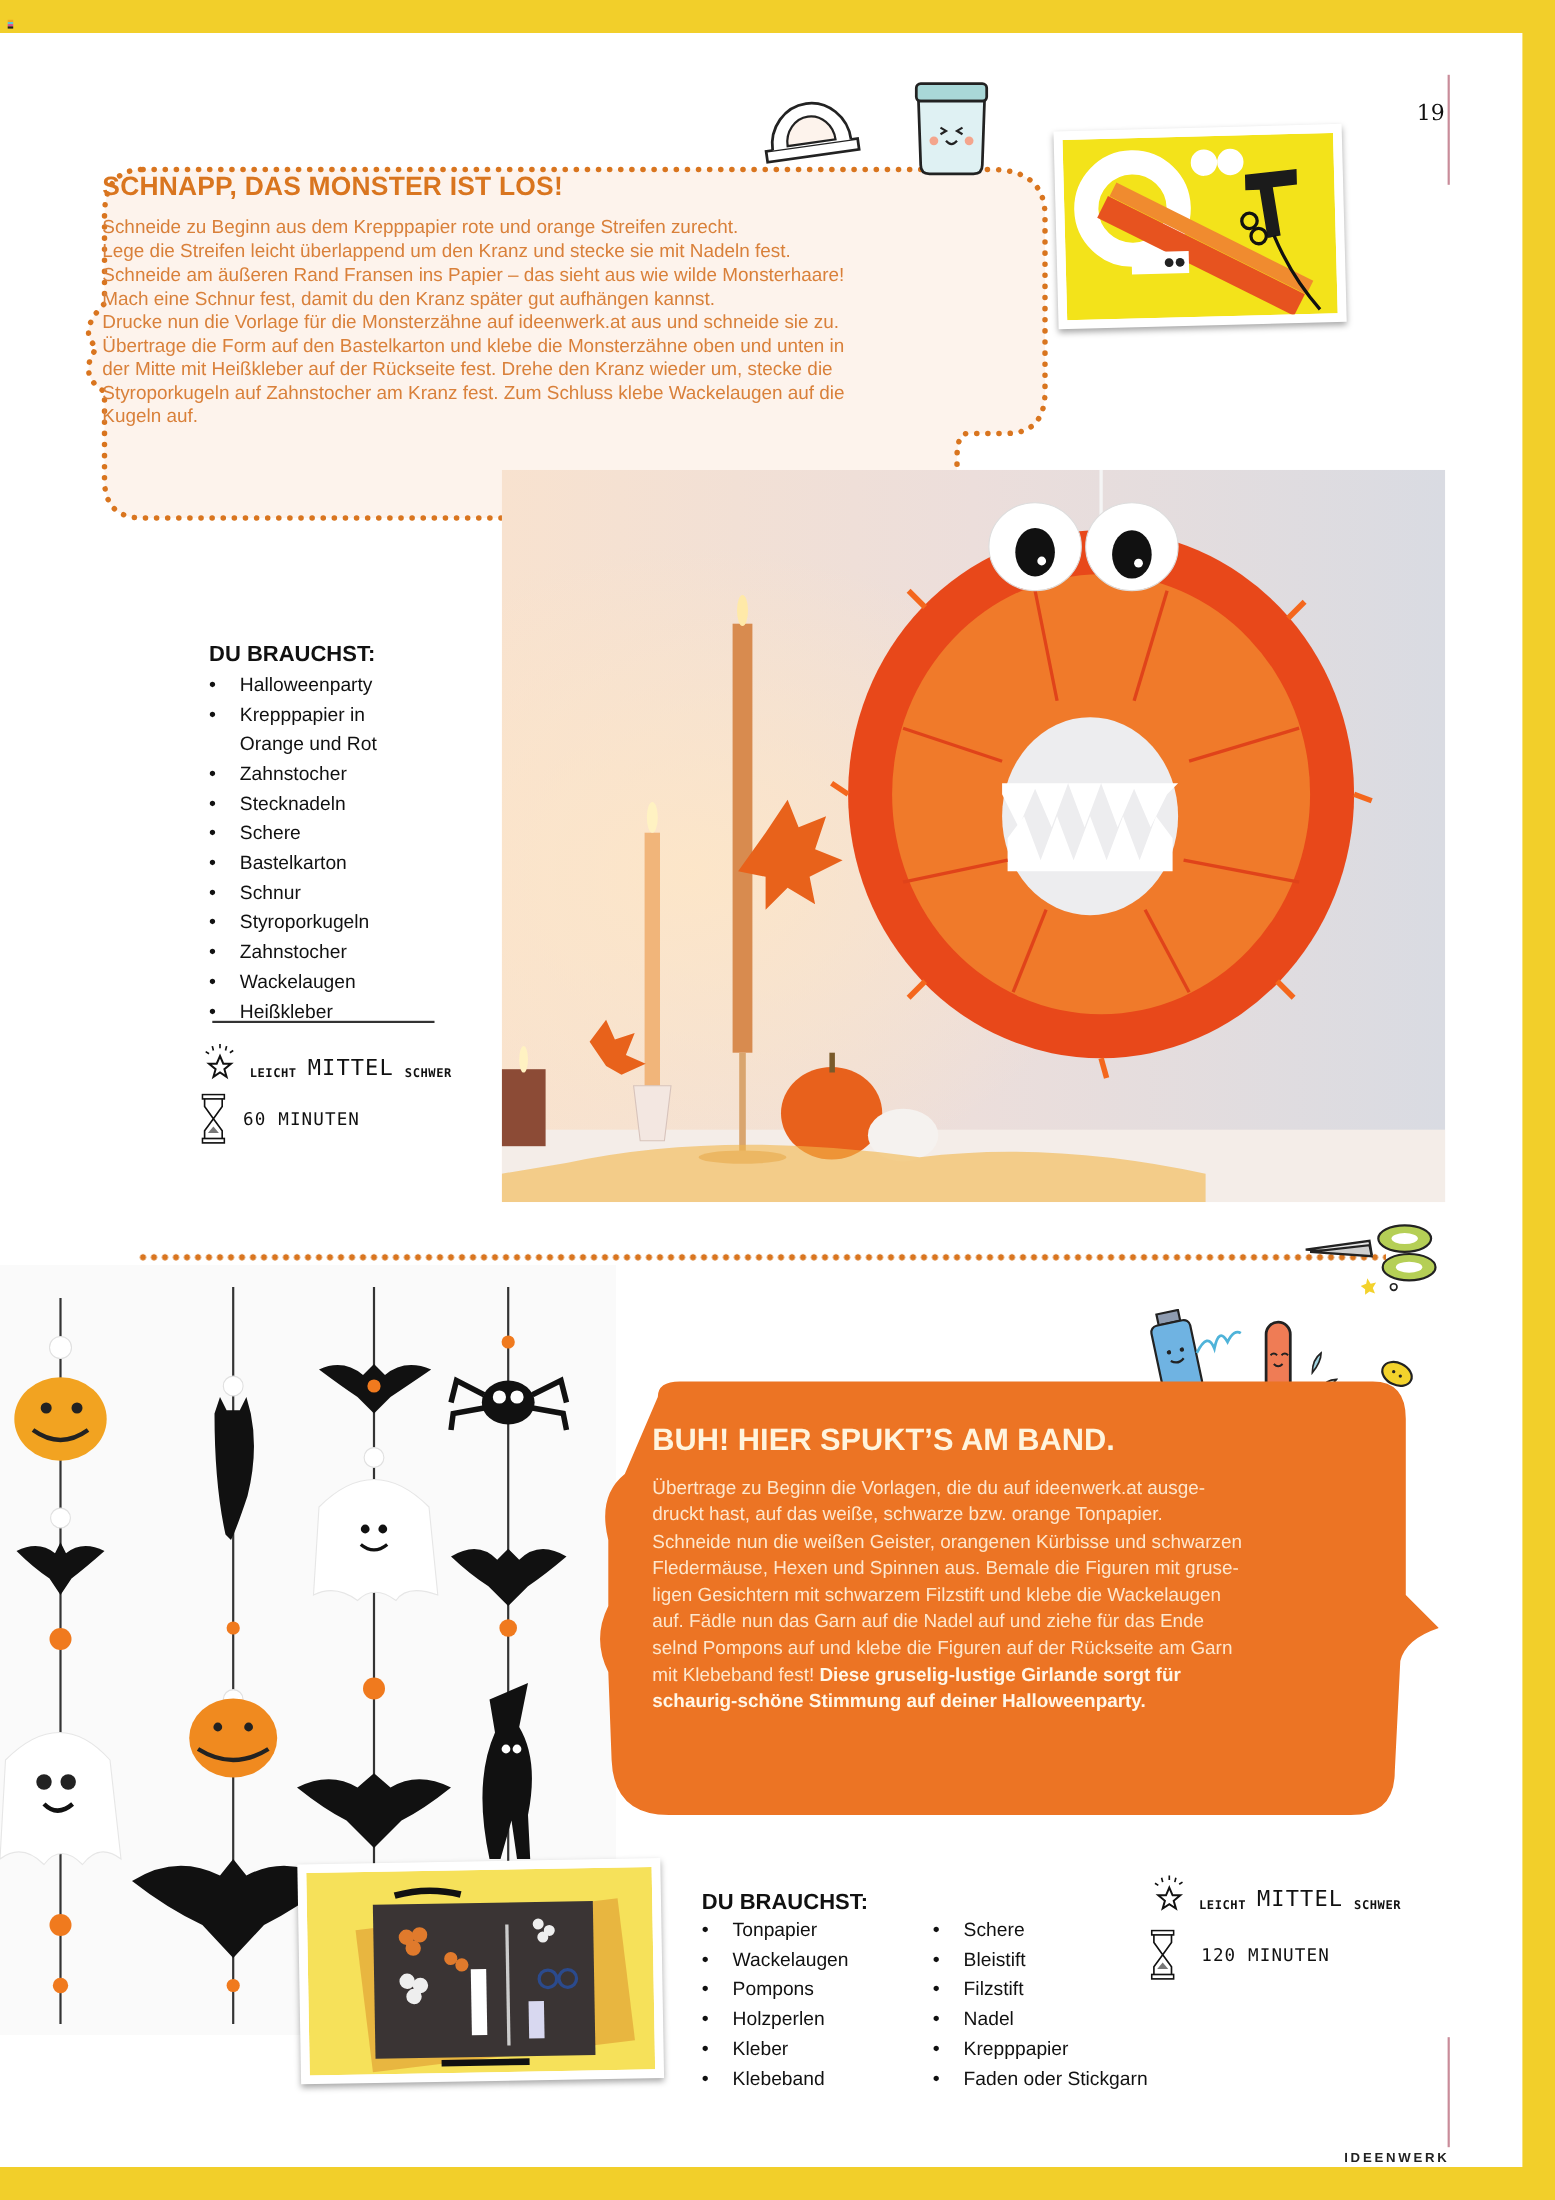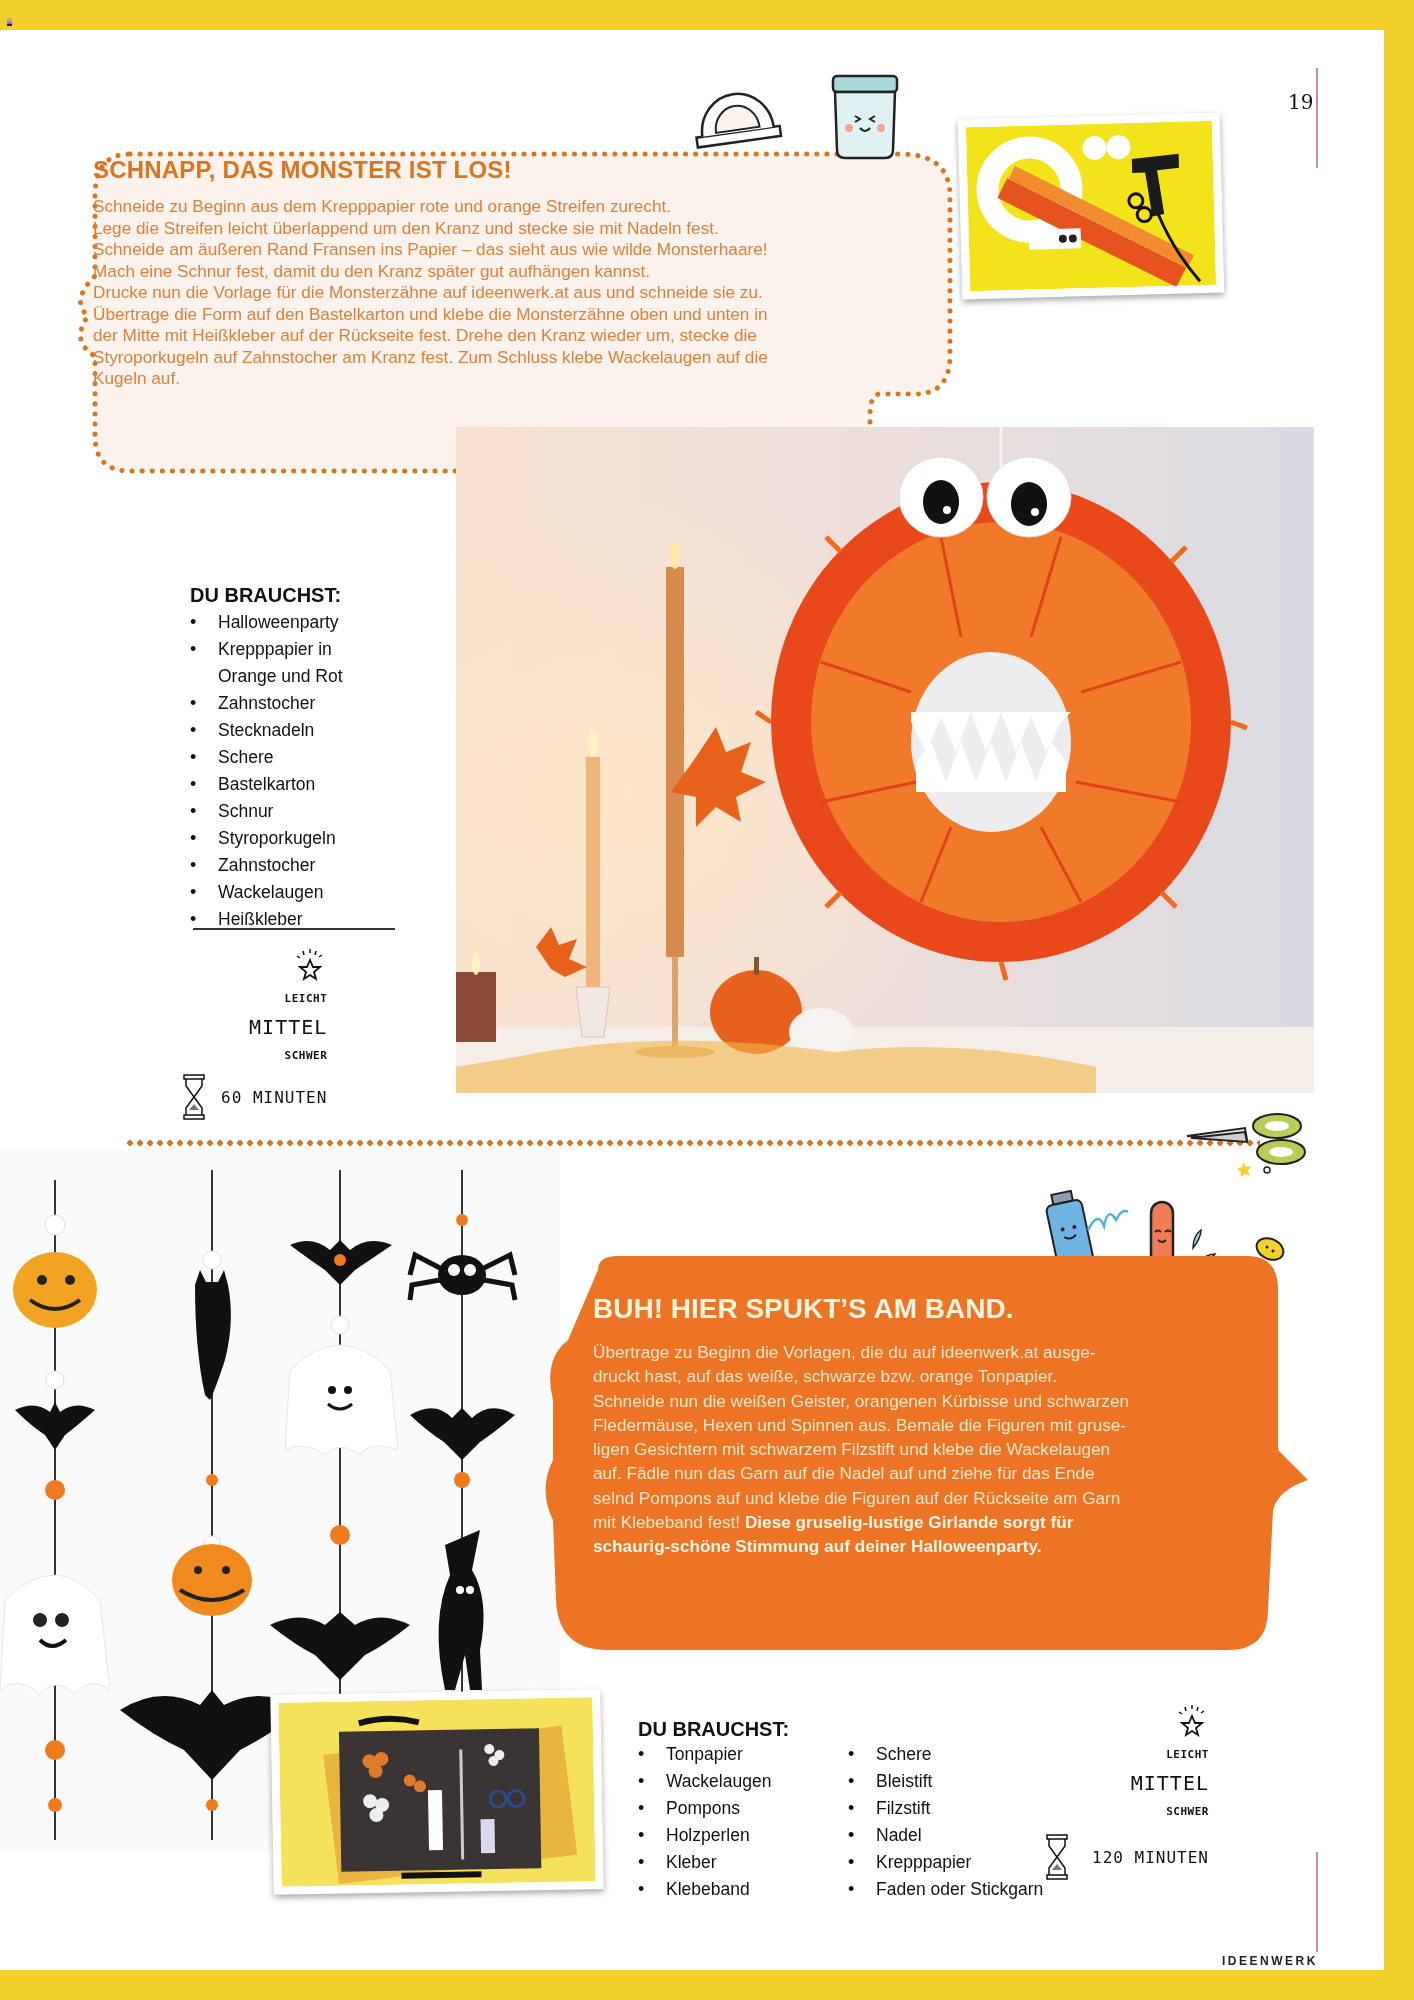--- a/index.html
+++ b/index.html
@@ -23,21 +23,21 @@
   .photo { position: absolute; overflow: hidden; }
   .tilt-photo { position: absolute; background: #fff; padding: 8px; box-shadow: 0 3px 6px rgba(0,0,0,0.35); }
 
   
   .needs-title { font-family: "Liberation Sans", sans-serif; font-weight: bold; font-size: 20px; color: #111; }
   .needs-list { list-style: none; font-family: "Liberation Sans", sans-serif; font-size: 17.5px; color: #111; line-height: 27px; }
   .needs-list li { position: relative; padding-left: 28px; }
   .needs-list li::before { content: "•"; position: absolute; left: 0; top: 0; font-size: 18px; }
 
   .hand { font-family: "DejaVu Sans Mono", monospace; color: #111; }
-  .diff-row { display: flex; align-items: flex-end; gap: 10px; flex-direction: column; }
+  .diff-row { display: flex; align-items: flex-end; gap: 10px; }
   .diff-small { font-size: 11px; letter-spacing: 0.5px; font-weight: bold; }
   .diff-big { font-size: 20px; letter-spacing: 1px; }
   .time-row { display: flex; align-items: center; gap: 16px; }
   .time-text { font-size: 16px; letter-spacing: 1px; }
 
   .orange-box { position: absolute; left: 538px; top: 1220px; width: 770px; height: 410px; }
   .orange-title { position: absolute; left: 593px; top: 1263px; font-family: "Liberation Sans", sans-serif; font-weight: bold; font-size: 28px; color: #fff4dd; }
   .orange-text { position: absolute; left: 593px; top: 1310px; width: 640px; font-family: "Liberation Sans", sans-serif; font-size: 17.2px; line-height: 24.3px; color: #fde7cd; }
   .orange-text p { white-space: nowrap; }
   .orange-text b { color: #fff7e8; }

